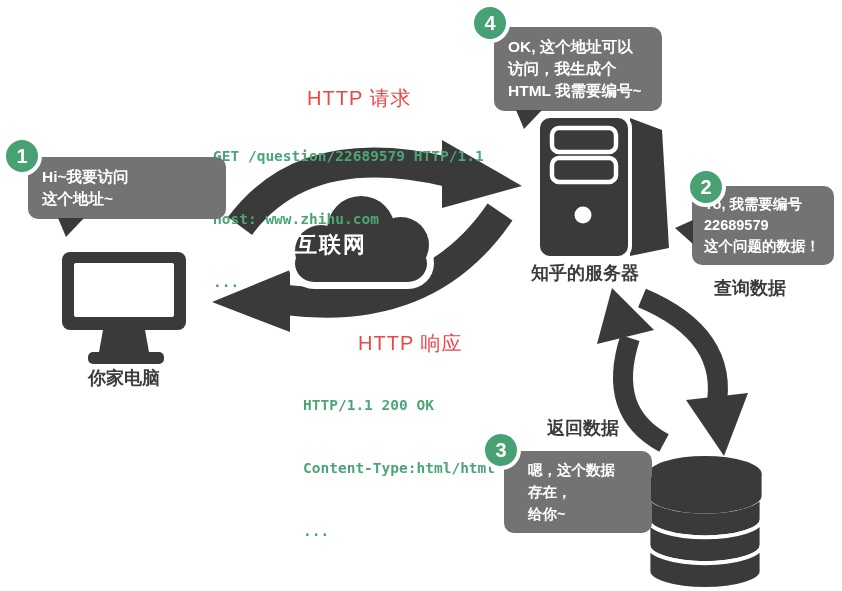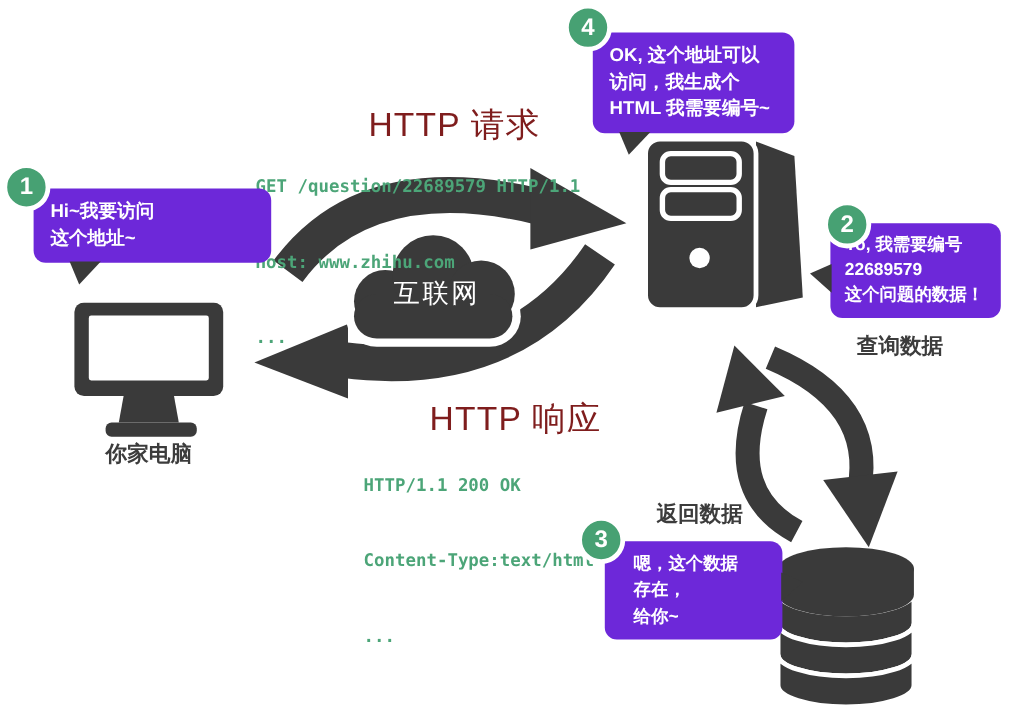--- a/index.html
+++ b/index.html
@@ -1,39 +1,39 @@
 <!DOCTYPE html>
 <html><head>
 <meta charset="utf-8">
 <style>
   html,body{margin:0;padding:0;background:#fff;}
   .canvas{position:relative;width:842px;height:591px;background:#ffffff;overflow:hidden;
           font-family:"Liberation Sans",sans-serif;}
   .layer{position:absolute;left:0;top:0;}
   
-  .bubble{position:absolute;background:#6d28d9;color:#fff;border-radius:10px;
+  .bubble{position:absolute;background:#737373;color:#fff;border-radius:10px;
           font-weight:bold;z-index:40;box-sizing:border-box;}
   .bubble .ln{display:block;}
   .tail{position:absolute;width:0;height:0;}
   .tail-down{border-left:8px solid transparent;border-right:18px solid transparent;border-top:19px solid #3a3a3a;}
   .tail-left{border-top:8px solid transparent;border-bottom:16px solid transparent;border-right:18px solid #3a3a3a;}
   .tail-right{border-top:8px solid transparent;border-bottom:16px solid transparent;border-left:18px solid #3a3a3a;}
   
   .badge{position:absolute;width:32px;height:32px;border-radius:50%;background:#47a173;
          border:4px solid #fff;color:#fff;font-weight:bold;font-size:20px;line-height:32px;
          text-align:center;z-index:50;}
   
-  .hdr{position:absolute;color:#7f1d1d;font-size:28px;letter-spacing:1px;z-index:30;text-align:right;}
+  .hdr{position:absolute;color:#ef4444;font-size:20px;letter-spacing:1px;z-index:30;text-align:right;}
   .code{position:absolute;color:#4ca578;font-family:"DejaVu Sans Mono","Liberation Mono",monospace;
         font-weight:bold;font-size:14.5px;line-height:21px;z-index:30;white-space:pre;}
   
   .lbl{position:absolute;color:#3c3c3c;font-weight:bold;font-size:18px;z-index:30;}
   .ctr{text-align:center;}
-  .cloud-text{position:absolute;left:283px;top:230px;width:162px;text-align:center;color:#fff;
-              font-weight:normal;font-size:22px;letter-spacing:2px;z-index:25;}
+  .cloud-text{position:absolute;left:295px;top:230px;width:162px;color:#fff;
+              font-weight:bold;font-size:22px;letter-spacing:2px;z-index:25;}
 </style>
 </head>
 <body>
 
 <div class="canvas">
 
   <svg class="layer" width="842" height="591" style="z-index:10">
 
     <g>
       <path d="M 240,226 Q 305,138 448,172" fill="none" stroke="#3a3a3a" stroke-width="30"></path>
@@ -82,40 +82,41 @@
   </svg>
   <div class="lbl ctr" style="left:58px;top:366px;width:132px">你家电脑</div>
 
   <svg class="layer" style="left:536px;top:114px;z-index:20" width="140" height="150">
     <polygon points="94,4 126,16 133,134 94,142" fill="#3a3a3a"></polygon>
     <rect x="2" y="2" width="92" height="142" rx="12" fill="#3a3a3a" stroke="#ffffff" stroke-width="4"></rect>
     <rect x="16" y="14" width="64" height="24" rx="7" fill="#3a3a3a" stroke="#ffffff" stroke-width="4.5"></rect>
     <rect x="16" y="44" width="64" height="24" rx="7" fill="#3a3a3a" stroke="#ffffff" stroke-width="4.5"></rect>
     <circle cx="47" cy="101" r="8.5" fill="#ffffff"></circle>
   </svg>
+  <div class="lbl ctr" style="left:522px;top:261px;width:126px">知乎的服务器</div>
 
   <svg class="layer" style="left:645px;top:452px;z-index:20" width="120" height="139" viewBox="0 0 120 140">
     <path d="M3,42 A57,18 0 0 0 117,42 L117,68 A57,18 0 0 1 3,68 Z" fill="#3a3a3a" stroke="#ffffff" stroke-width="4"></path>
     <path d="M3,68 A57,18 0 0 0 117,68 L117,94 A57,18 0 0 1 3,94 Z" fill="#3a3a3a" stroke="#ffffff" stroke-width="4"></path>
     <path d="M3,94 A57,18 0 0 0 117,94 L117,120 A57,18 0 0 1 3,120 Z" fill="#3a3a3a" stroke="#ffffff" stroke-width="4"></path>
     <ellipse cx="60" cy="22" rx="57" ry="18" fill="#3a3a3a"></ellipse>
     <path d="M3,22 L3,44 A57,18 0 0 0 117,44 L117,22 Z" fill="#3a3a3a"></path>
   </svg>
 
   <div class="hdr" style="left:307px;top:85px">HTTP 请求</div>
   <div class="code" style="left:213px;top:104px">
     <span class="ln" style="display:block">GET /question/22689579 HTTP/1.1</span>
     <span class="ln" style="display:block">Host: www.zhihu.com</span>
     <span class="ln" style="display:block">...</span>
   </div>
 
   <div class="hdr" style="left:358px;top:330px">HTTP 响应</div>
   <div class="code" style="left:303px;top:353px">
     <span style="display:block">HTTP/1.1 200 OK</span>
-    <span style="display:block">Content-Type:text/html</span>
+    <span style="display:block">Content-Type:html/html</span>
     <span style="display:block">...</span>
   </div>
 
   <div class="lbl" style="left:714px;top:276px">查询数据</div>
   <div class="lbl" style="left:547px;top:416px">返回数据</div>
 
   <div class="bubble" style="left:28px;top:157px;width:198px;padding:9px 14px;font-size:15.5px;line-height:22px">
     <span class="ln">Hi~我要访问</span>
     <span class="ln">这个地址~</span>
     <div class="tail tail-down" style="left:30px;bottom:-18px"></div>

